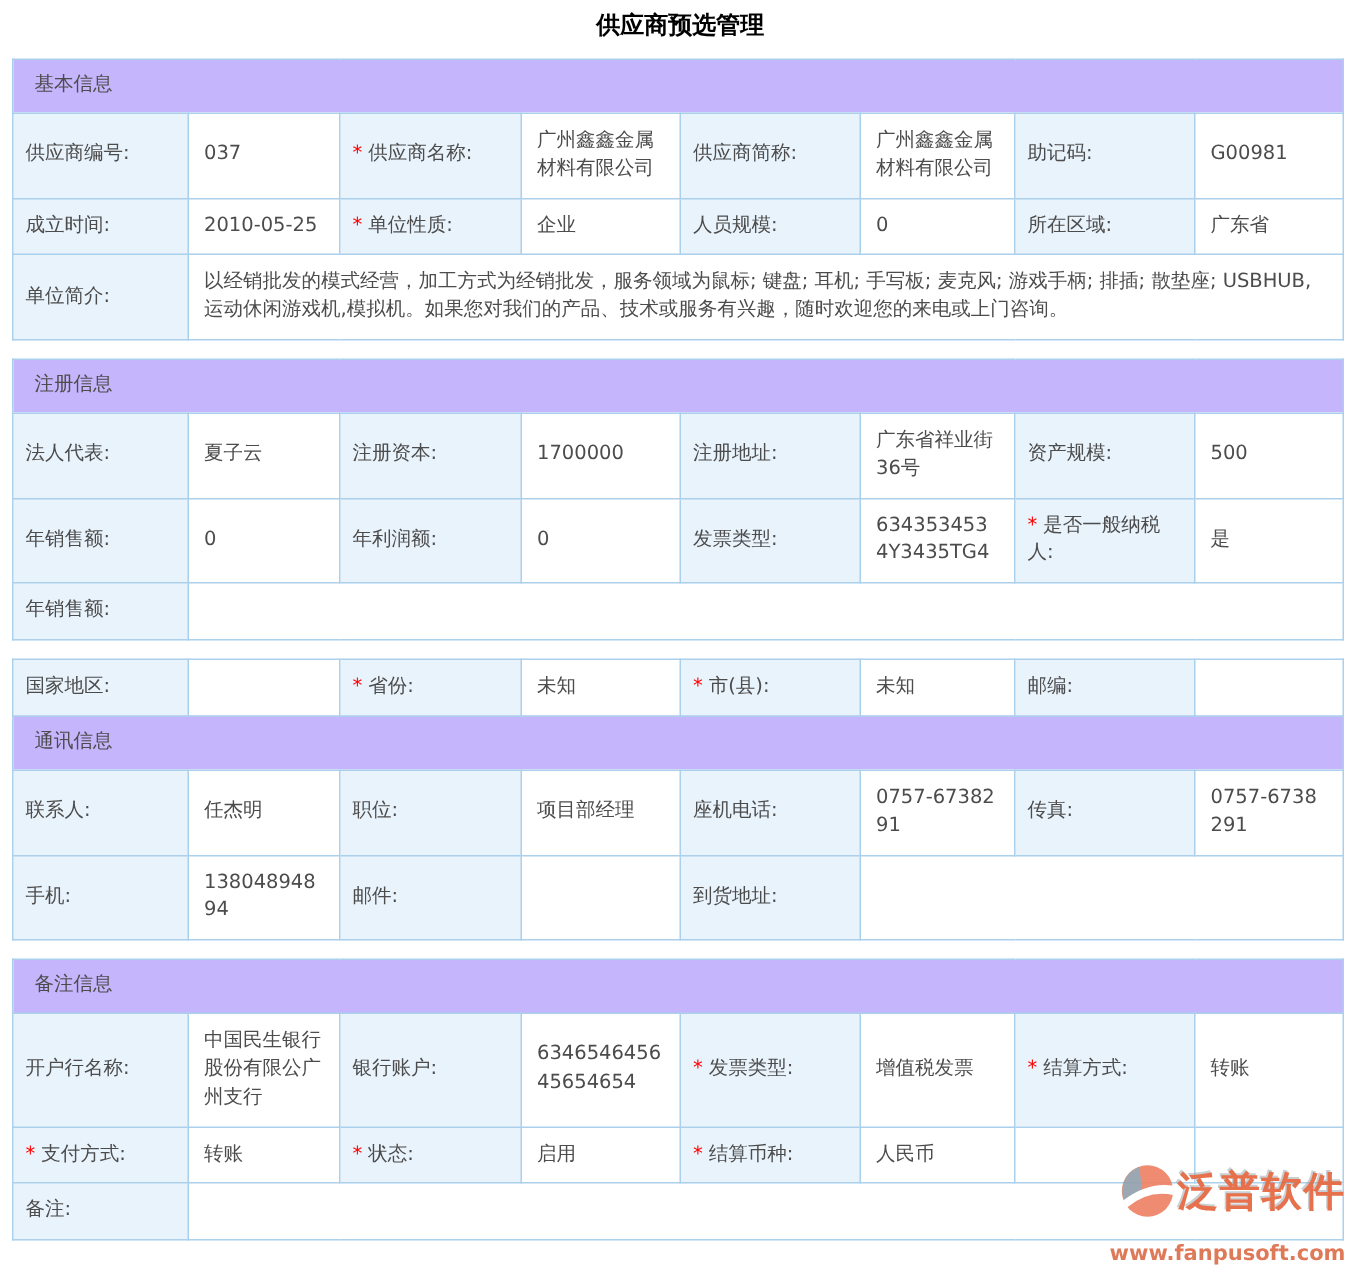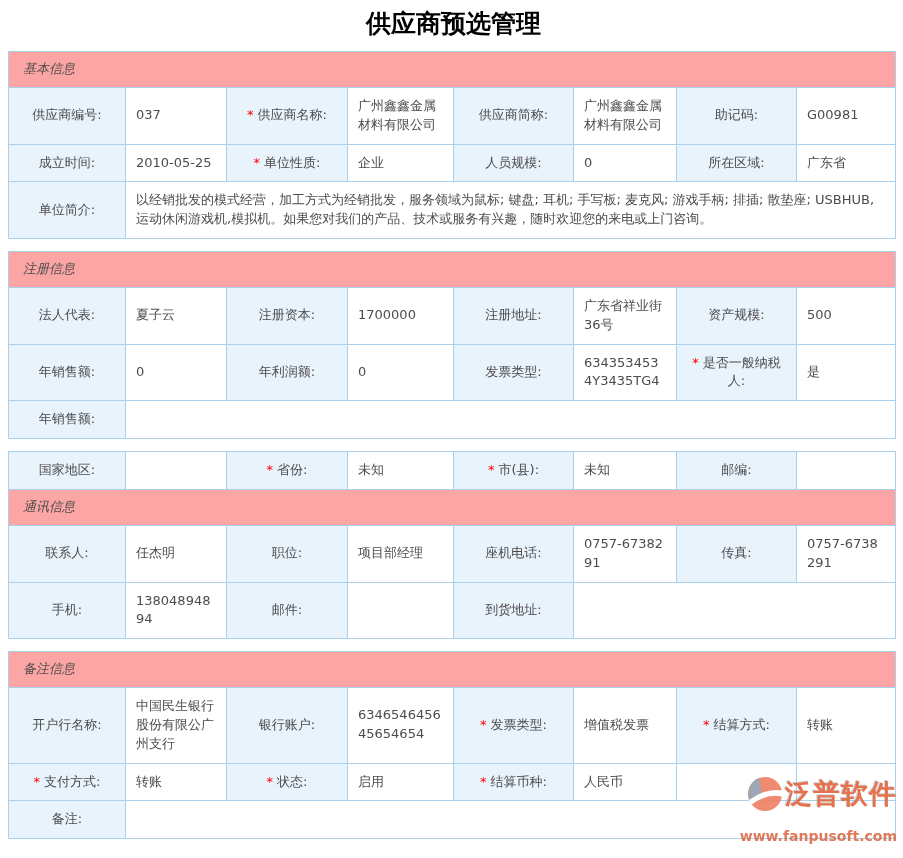--- a/index.html
+++ b/index.html
@@ -1,22 +1,22 @@
 <!DOCTYPE html>
 <html><head>
 <meta charset="utf-8">
 <style>
   html,body { margin:0; padding:0; background:#fff; }
   body { font-family:"DejaVu Sans","Liberation Sans",sans-serif; }
   .page { position:relative; width:903px; height:858px; overflow:hidden; background:#fff; }
-  .page-title { text-align:center; font-size:25px; font-weight:bold; color:#000; padding:7px 0 11px 4px; }
+  .page-title { text-align:center; font-size:16px; font-weight:bold; color:#000; padding:7px 0 11px 4px; }
   table.section { border-collapse:collapse; table-layout:fixed; width:887px; margin:0 8px 12px 8px; border:1px solid #7fb3da; }
   table.section td { border:1px solid #abd0ec; font-size:13px; color:#4c4c4c; line-height:1.45; vertical-align:middle; word-break:break-all; }
-  td.sec-title { background:#fca5a5; text-align:left; padding:8px 14px;font-style:italic; }
-  td.flabel { background:#e9f3fc; text-align:center; padding:9px 8px; }
+  td.sec-title { background:#c4b5fd; text-align:left; padding:8px 14px; }
+  td.flabel { background:#e9f3fc; text-align:left; padding:9px 8px; }
   td.fvalue { background:#ffffff; text-align:left; padding:9px 10px; }
   td.fempty { background:#ffffff; }
   .star { color:#ff0000; margin-right:4px; font-size:13px; }
   .watermark { position:absolute; right:6px; bottom:14px; text-align:center; opacity:0.92; z-index:10; pointer-events:none; }
   .wm-row { display:flex; align-items:center; justify-content:flex-end; }
   .wm-logo { display:inline-block; width:36px; height:36px; margin-right:2px; }
   .wm-brand { font-size:27px; font-weight:bold; color:#e4663d; letter-spacing:1px;
               text-shadow:-1px -1px 0 rgba(150,160,170,0.55); }
   .wm-url { font-size:14px; font-weight:bold; color:#dd6f4c; margin-top:16px; }
 </style>

